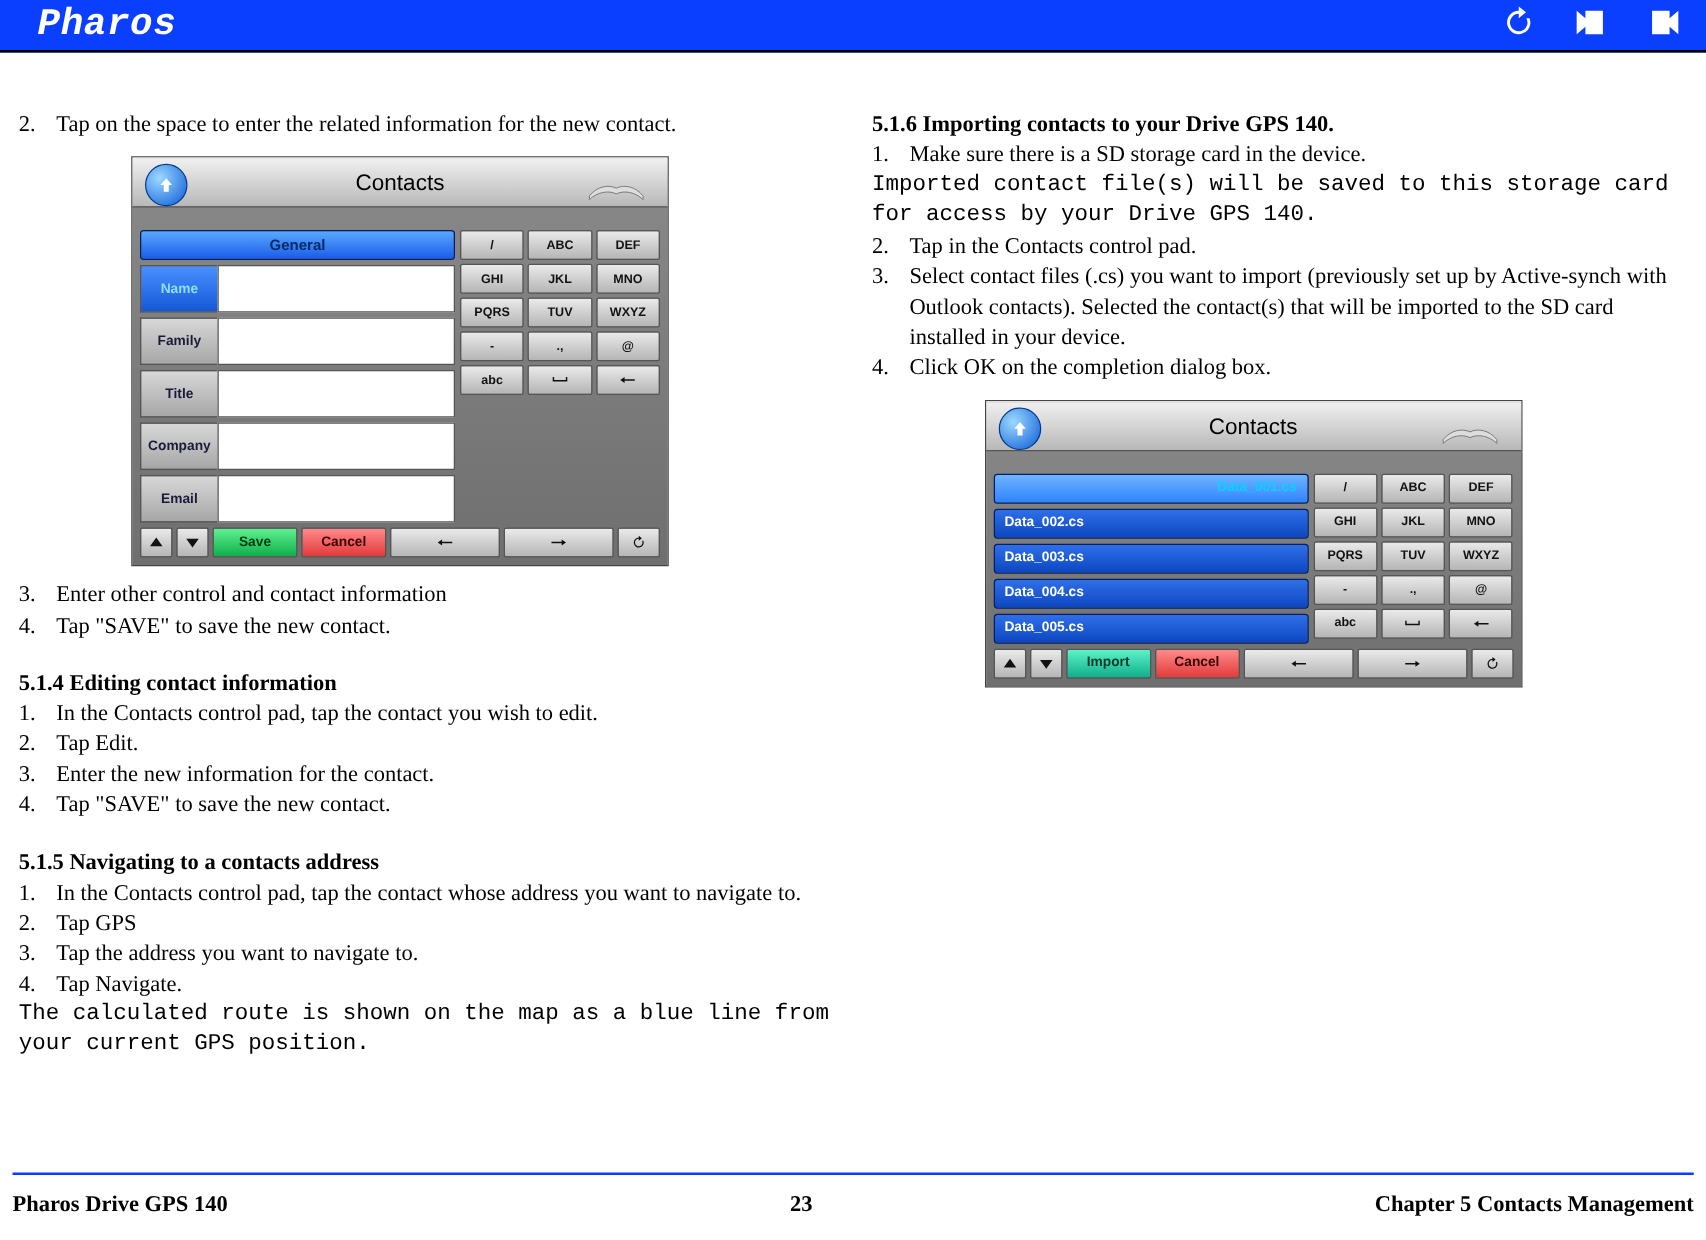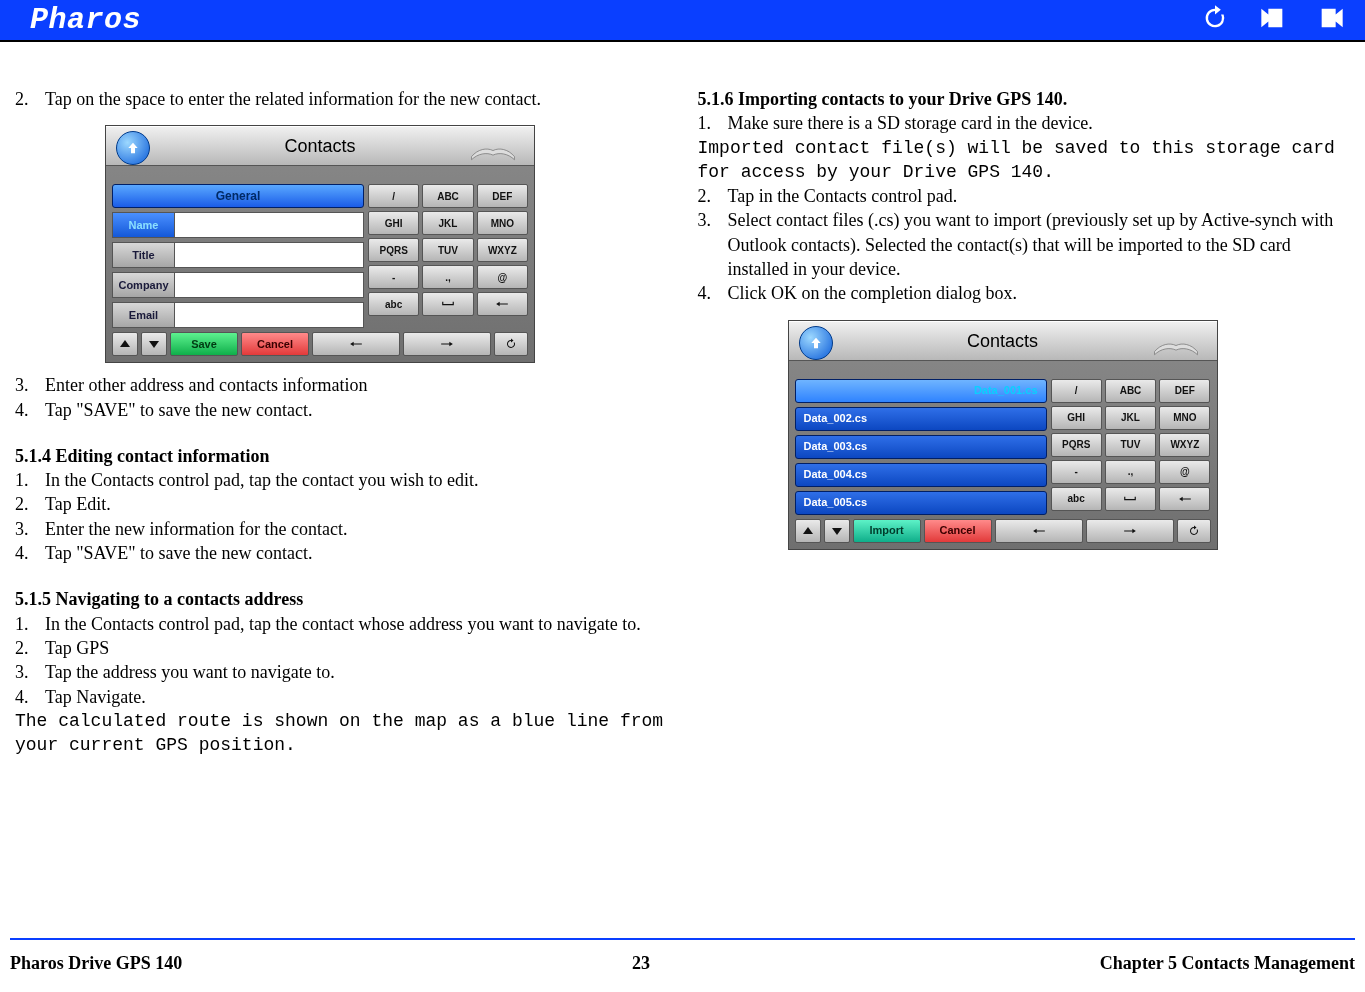--- a/index.html
+++ b/index.html
@@ -76,21 +76,21 @@
   .fig-left { flex:1; display:flex; flex-direction:column; gap:4px; }
   .row-item {
     background: linear-gradient(#2f6fe8,#0c47c1);
     border: 1px solid #001f66;
     border-radius: 3px;
     color:#fff; height:24px; display:flex; align-items:center; padding:0 8px;
     font-weight: bold; font-size: 11px;
   }
   .row-item.selected { background: linear-gradient(#6fb4ff,#2f83ff); color:#0a2a66;justify-content:flex-end; }
   .row-item .sel-text { color:#0ad0ff; }
-  .form-row { display:flex; gap:0; height:26px; }
+  .form-row { display:flex; gap:0; height:38px; }
   .form-label {
     width: 62px; background: linear-gradient(#d8d8d8,#a6a6a6);
     border:1px solid #555; border-right:none;
     font-size:11px; font-weight:bold; color:#1a1a3a;
     display:flex; align-items:center; justify-content:center;
   }
   .form-input {
     flex:1; background:#fff; border:1px solid #555;
   }
   .form-row.first .form-label { background: linear-gradient(#4a90ff,#1458d8); color:#8be0ff; }
@@ -172,20 +172,24 @@
           <div class="label">Contacts</div>
           <svg class="book" viewBox="0 0 60 36">
               <path fill="#ddd" stroke="#777" d="M2 28 C10 18 22 16 30 20 C38 16 50 18 58 28 L58 32 C50 24 38 22 30 26 C22 22 10 24 2 32 Z"></path>
             </svg>
         </div>
         <div class="fig-body">
           <div class="fig-left">
             <div class="general-tab">General</div>
             <div class="form-row first">
                 <div class="form-label">Name</div>
+                <div class="form-input"></div>
+              </div>
+            <div class="form-row">
+                <div class="form-label">Family</div>
                 <div class="form-input"></div>
               </div>
             <div class="form-row">
                 <div class="form-label">Title</div>
                 <div class="form-input"></div>
               </div>
             <div class="form-row">
                 <div class="form-label">Company</div>
                 <div class="form-input"></div>
               </div>
@@ -247,21 +251,21 @@
               <svg viewBox="0 0 24 24">
                 <path d="M12 4a8 8 0 1 0 7.4 5h-2.2A6 6 0 1 1 12 6v3l5-4-5-4v3z"></path>
               </svg>
             </div>
         </div>
       </div>
     </div>
 
     <div class="step">
         <div class="num">3.</div>
-        <div class="txt">Enter other address and contacts information</div>
+        <div class="txt">Enter other control and contact information</div>
       </div>
     <div class="step">
         <div class="num">4.</div>
         <div class="txt">Tap "SAVE" to save the new contact.</div>
       </div>
 
     <div class="section-title">5.1.4    Editing contact information</div>
     <div class="step">
         <div class="num">1.</div>
         <div class="txt">In the Contacts control pad, tap the contact you wish to edit.</div>

